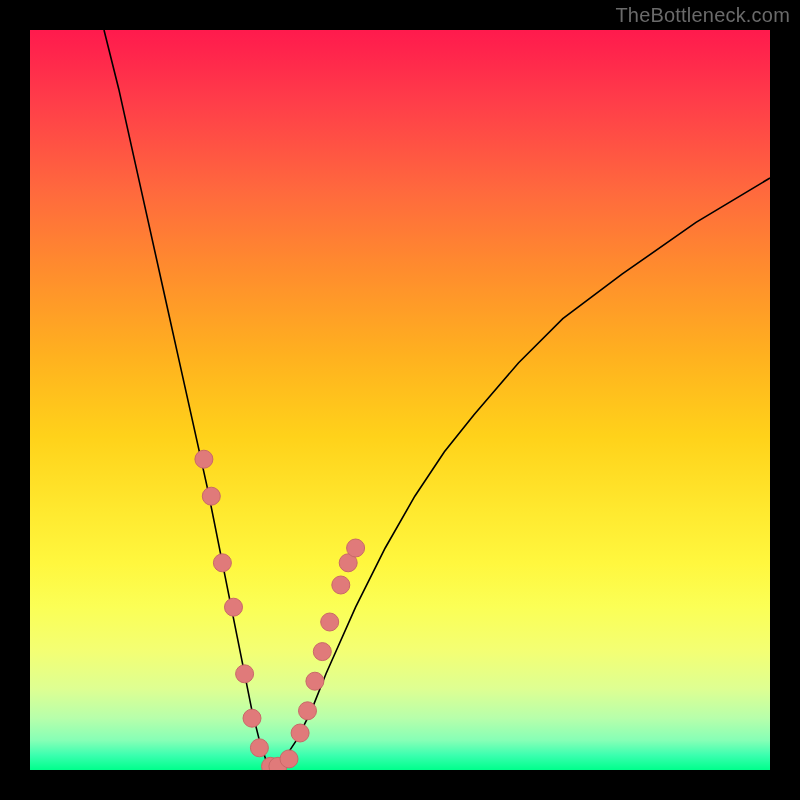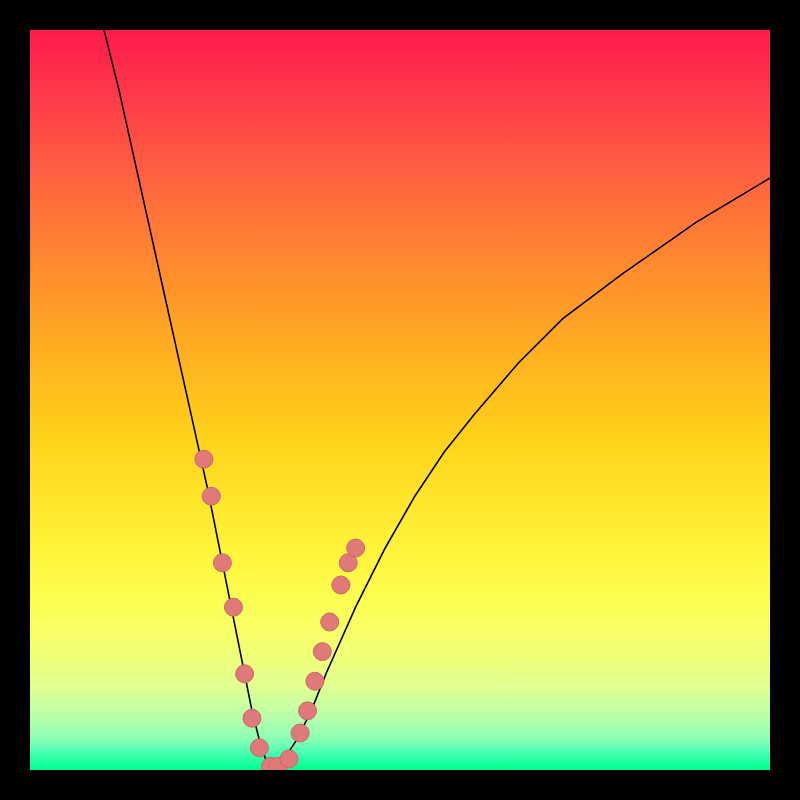--- a/index.html
+++ b/index.html
@@ -62,20 +62,21 @@
     font-size: 20px;
     font-weight: 500;
     letter-spacing: 0.2px;
   }
 </style>
 </head>
 <body>
 
 <div class="frame">
 
+  <div class="watermark">TheBottleneck.com</div>
 
   <div class="plot">
     <div class="gradient"></div>
     <svg class="curve" viewBox="0 0 740 740" preserveAspectRatio="none">
       <path id="curve-path" fill="none" stroke-width="1.6" stroke="#000000" d="M74.0 0.0 L88.8 59.2 L103.6 125.8 L118.4 192.4 L133.2 259.0 L148.0 325.6 L162.8 392.2 L177.6 458.8 L192.4 532.8 L199.8 569.8 L207.2 606.8 L214.6 643.8 L222.0 680.8 L229.4 710.4 L236.8 732.6 L244.2 740.0 L251.6 732.6 L266.4 710.4 L281.2 680.8 L296.0 643.8 L325.6 577.2 L355.2 518.0 L384.8 466.2 L414.4 421.8 L444.0 384.8 L488.4 333.0 L532.8 288.6 L592.0 244.2 L666.0 192.4 L740.0 148.0 "></path>
       <g id="markers">
           <circle cx="173.9" cy="429.2" r="9" fill="#e07a7a" stroke="#c96868" stroke-width="1"></circle>
           <circle cx="181.3" cy="466.2" r="9" fill="#e07a7a" stroke="#c96868" stroke-width="1"></circle>
           <circle cx="192.4" cy="532.8" r="9" fill="#e07a7a" stroke="#c96868" stroke-width="1"></circle>
           <circle cx="203.5" cy="577.2" r="9" fill="#e07a7a" stroke="#c96868" stroke-width="1"></circle>

